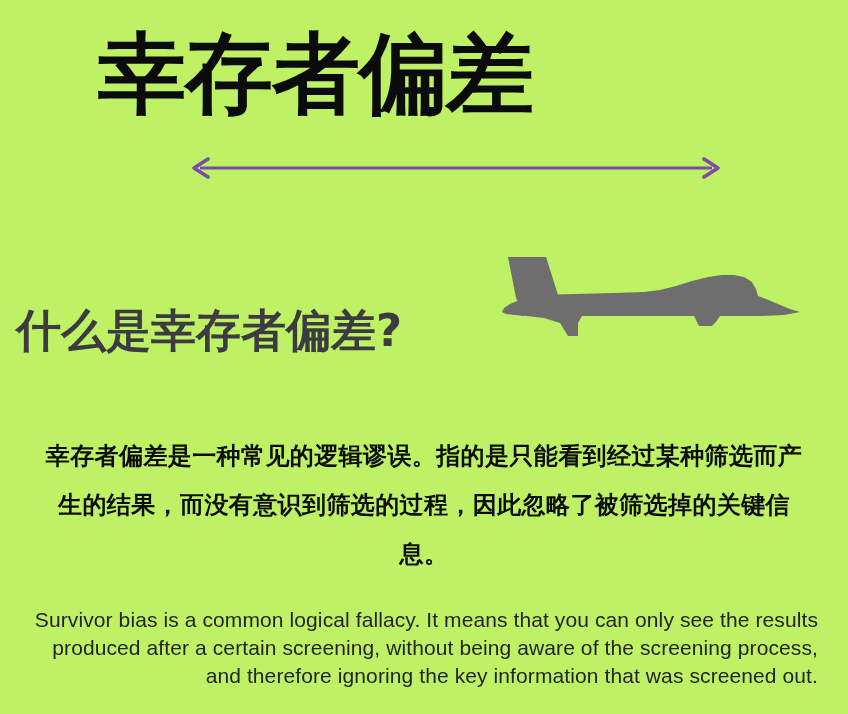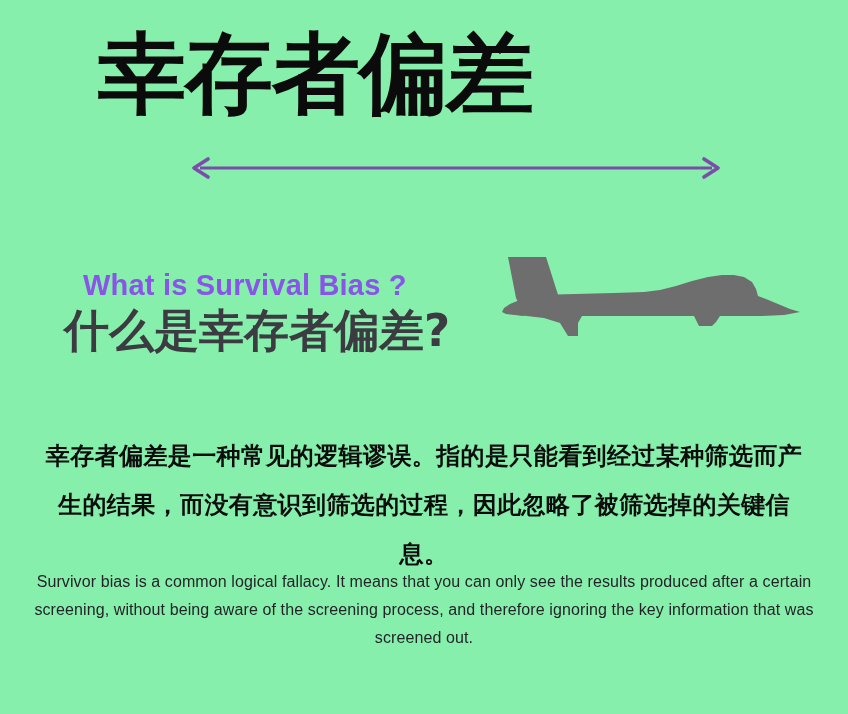--- a/index.html
+++ b/index.html
@@ -11,21 +11,21 @@
     height: 714px;
     background: #e8e8e9;
     font-family: "Liberation Sans", "DejaVu Sans", sans-serif;
     overflow: hidden;
     position: relative;
   }
   #slide {
     position: relative;
     width: 848px;
     height: 714px;
-    background: #86efac;
+    background: #bef264;
   }
 
   
   .title-zh {
     position: absolute;
     left: 98px;
     top: 26px;
     font-size: 88px;
     line-height: 96px;
     font-weight: 700;
@@ -71,21 +71,20 @@
     position: absolute;
     left: 16px;
     top: 303px;
     font-size: 45px;
     line-height: 56px;
     font-weight: 700;
     color: #3b3b41;
     letter-spacing: 0px;
     white-space: nowrap;
     font-family: "DejaVu Sans", "Liberation Sans", sans-serif;
-    margin-left: 48px;
   }
 
   
   .jet {
     position: absolute;
     left: 494px;
     top: 246px;
     width: 330px;
     height: 110px;
   }
@@ -100,24 +99,24 @@
     font-size: 24px;
     line-height: 49px;
     font-weight: 700;
     color: #0d0d0d;
     letter-spacing: 0.4px;
     font-family: "DejaVu Sans", "Liberation Sans", sans-serif;
   }
   .para-en {
     position: absolute;
     left: 30px;
-    top: 568px;
+    top: 606px;
     width: 788px;
-    text-align: center;
-    font-size: 16px;
+    text-align: right;
+    font-size: 21px;
     line-height: 28px;
     font-weight: 400;
     color: #242428;
     letter-spacing: 0.1px;
   }
 </style>
 </head>
 <body>
 
 <div id="slide">
@@ -126,21 +125,20 @@
 
 
   <div class="arrow-rule">
     <svg width="536" height="32" viewBox="0 0 536 32">
       <line x1="12" y1="16" x2="524" y2="16" stroke="#7B4CA8" stroke-width="3.2" stroke-linecap="butt"></line>
       <polyline points="20,7 6,16 20,25" fill="none" stroke="#7B4CA8" stroke-width="3.6" stroke-linecap="round" stroke-linejoin="round"></polyline>
       <polyline points="516,7 530,16 516,25" fill="none" stroke="#7B4CA8" stroke-width="3.6" stroke-linecap="round" stroke-linejoin="round"></polyline>
     </svg>
   </div>
 
-  <div class="q-en">What is Survival Bias ?</div>
 
   <div class="q-zh">什么是幸存者偏差?</div>
 
   <div class="jet">
     <svg width="330" height="110" viewBox="0 0 330 110">
 
       <path d="M14,11 L52,11 L66,55 L70,66 L28,66 L24,56 L22,52 Z" fill="#6E6E6E"></path>
 
       <path d="M42,49
                L120,47

